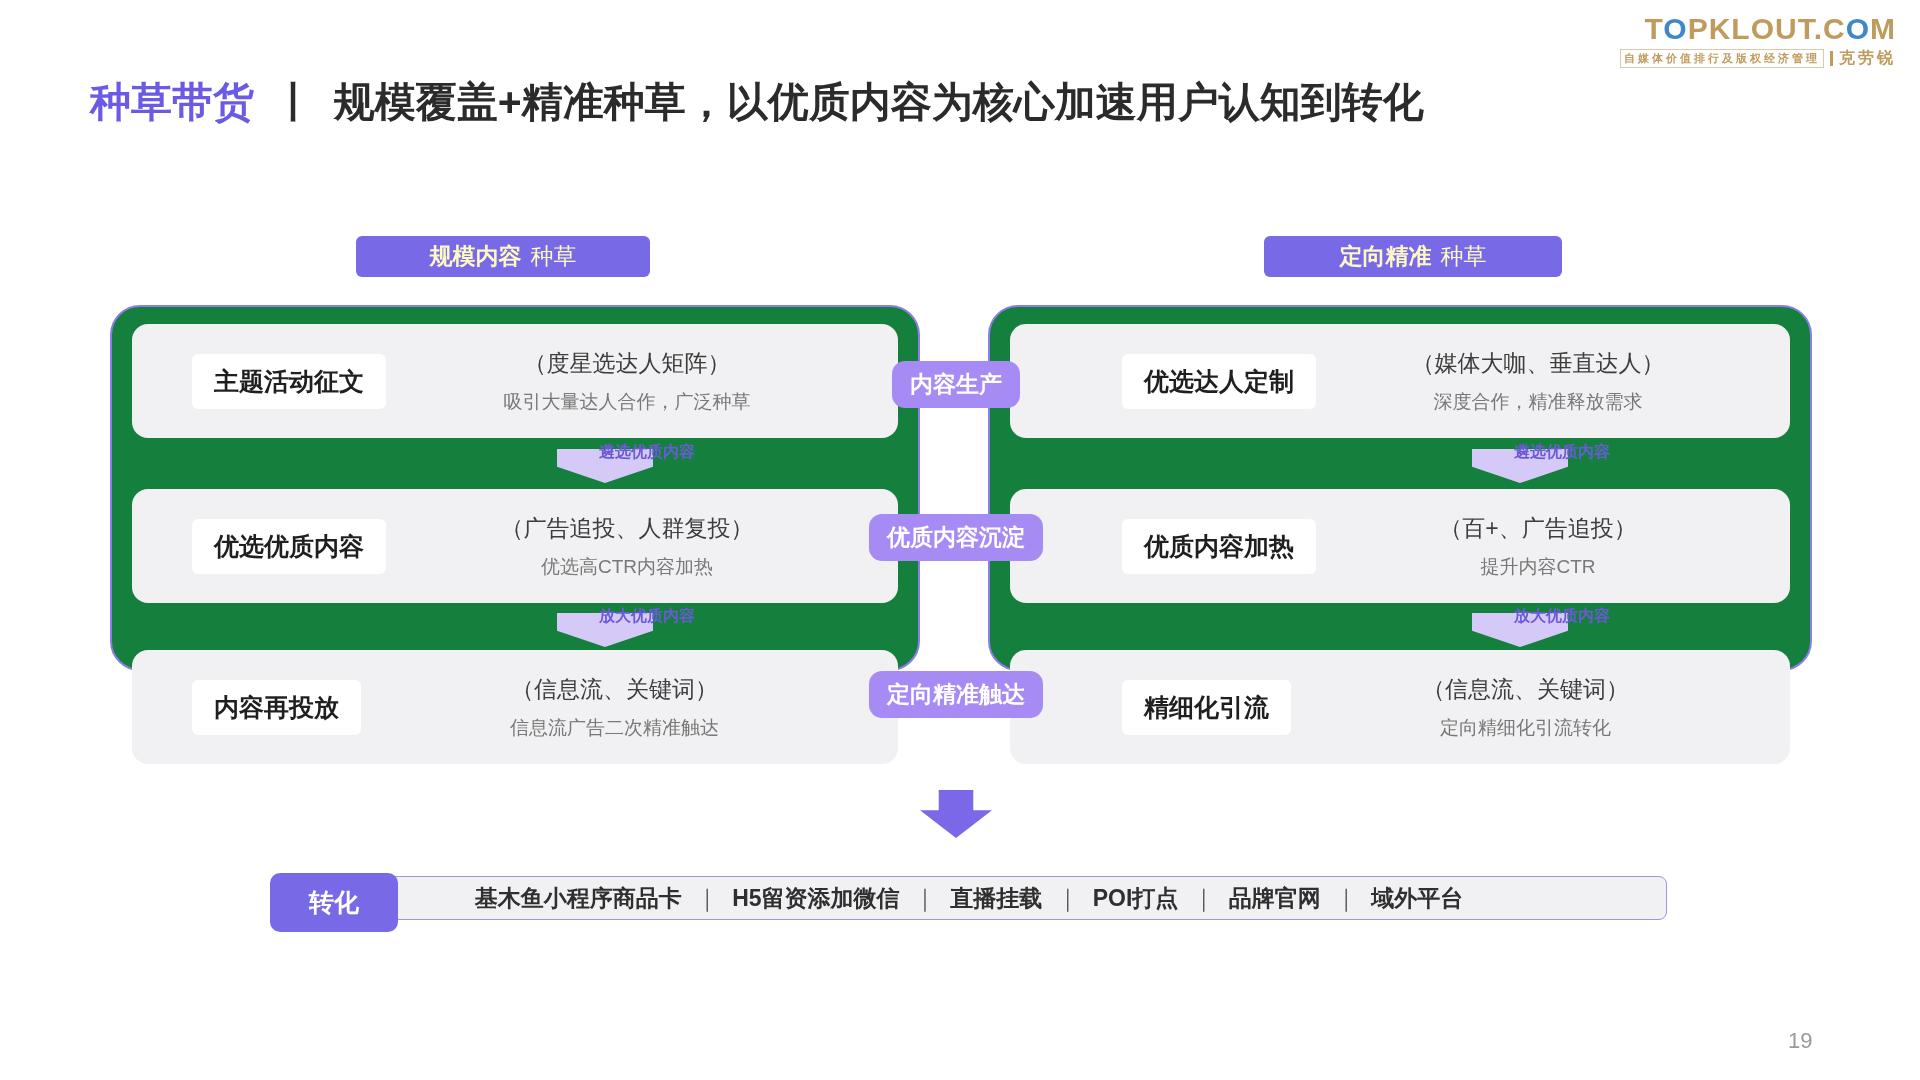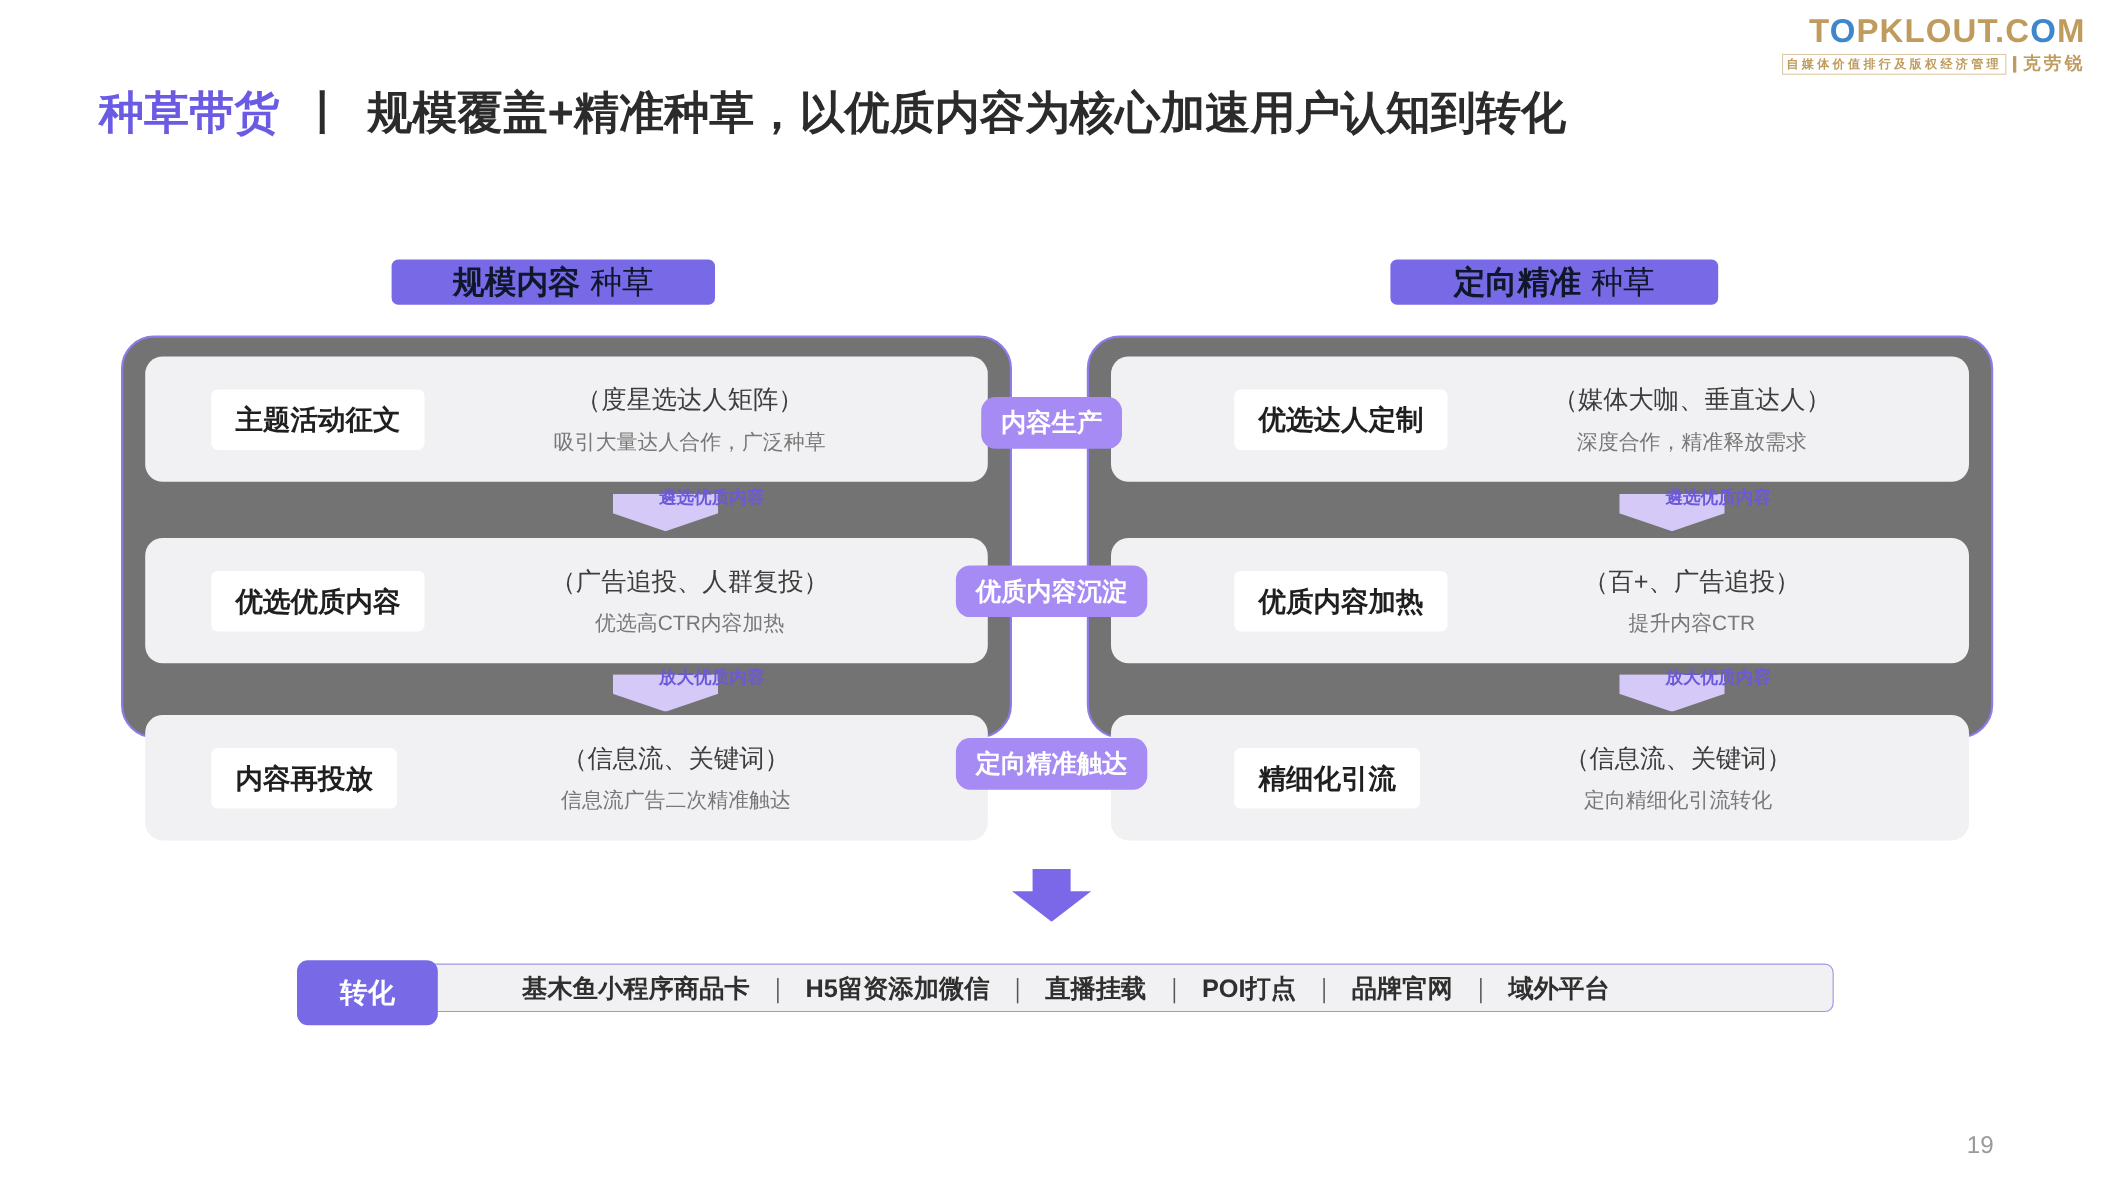--- a/index.html
+++ b/index.html
@@ -15,29 +15,29 @@
   .logo-tagline { font-size:11px; letter-spacing:3px; color:#BF9C5E; font-weight:700; border:1px solid rgba(191,156,94,.55); padding:1px 3px; }
   .logo-divider { width:3px; height:15px; background:#BF9C5E; margin:0 6px; }
   .logo-cn { font-size:16px; font-weight:700; letter-spacing:3px; color:#BF9C5E; }
 
   
   .title { position:absolute; left:90px; top:75px; font-size:41px; font-weight:bold; color:#2b2b2b; white-space:nowrap; }
   .title .accent { color:#6B5BE4; }
   .title .sep { margin:0 8px; }
 
   
-  .col-badge { position:absolute; top:236px; height:41px; border-radius:6px; background:#7869E6; color:#0f172a;
-               display:flex; align-items:center; justify-content:center; font-size:29px; }
+  .col-badge { position:absolute; top:236px; height:41px; border-radius:6px; background:#7869E6; color:#fef9c3;
+               display:flex; align-items:center; justify-content:center; font-size:23px; }
   .col-badge .b { font-weight:bold; }
   .col-badge .n { font-weight:400; margin-left:9px; }
   .badge-left { left:356px; width:294px; }
   .badge-right { left:1264px; width:298px; }
 
   
-  .flow-container { position:absolute; top:305px; height:366px; background:#737373; border:2px solid #8B7CE8; border-radius:30px; }
+  .flow-container { position:absolute; top:305px; height:366px; background:#15803d; border:2px solid #8B7CE8; border-radius:30px; }
   .container-left { left:110px; width:810px; }
   .container-right { left:988px; width:824px; }
 
   .flow-row { position:absolute; left:20px; right:20px; height:114px; background:#F1F0F2; border-radius:16px;
               display:flex; align-items:center; }
   .row-1 { top:17px; } .row-2 { top:182px; } .row-3 { top:343px; }
 
   .row-label { background:#ffffff; border-radius:6px; margin-left:60px; padding:11px 22px; font-size:25px;
                font-weight:bold; color:#1f1f1f; white-space:nowrap; }
   .container-right .row-label { margin-left:112px; }

